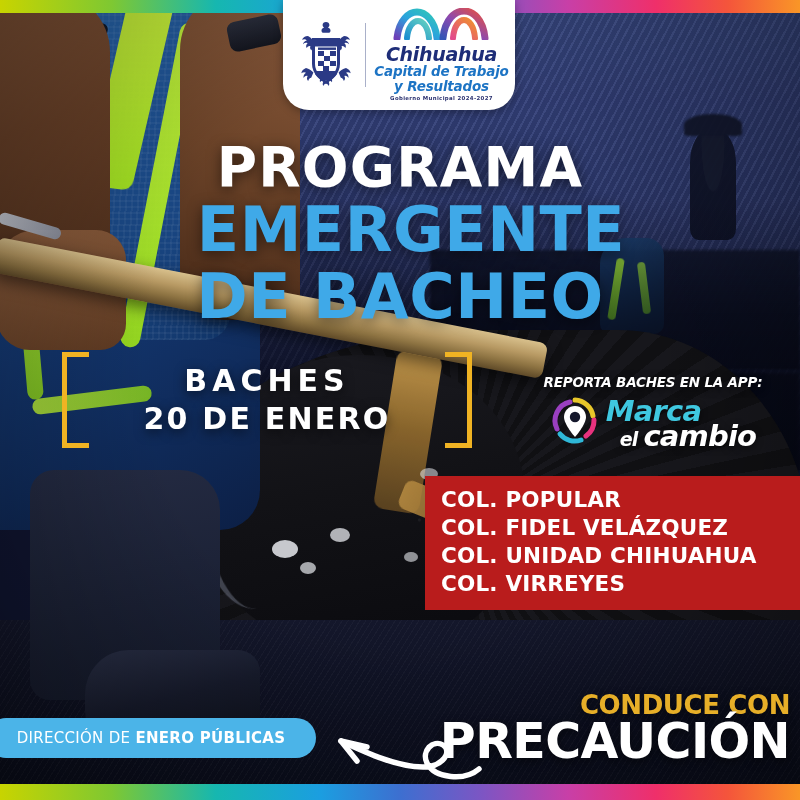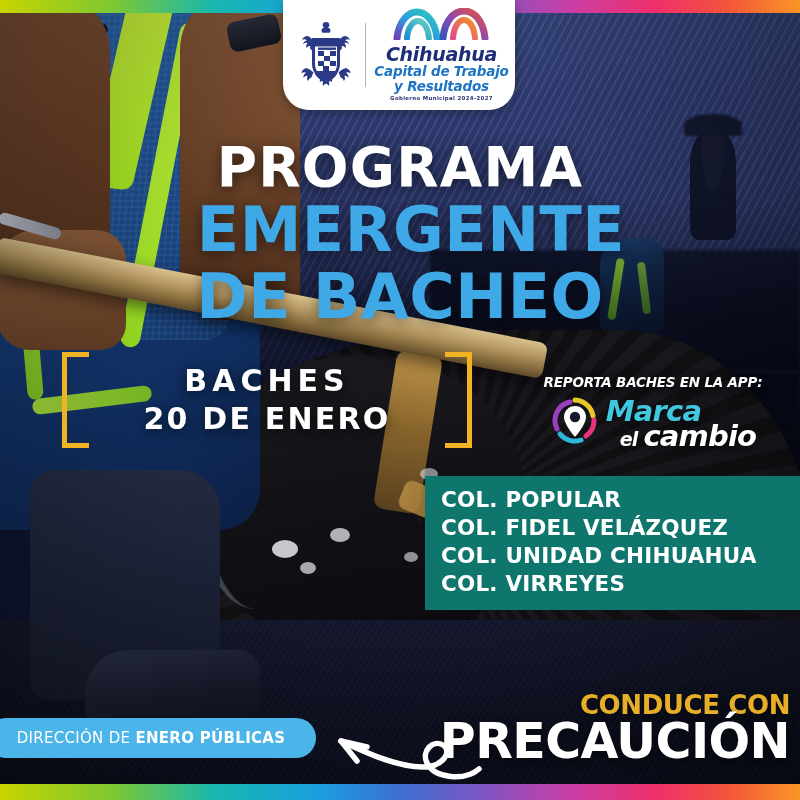--- a/index.html
+++ b/index.html
@@ -291,21 +291,21 @@
   .mw2{
     font-family:"DejaVu Sans", sans-serif;font-weight:700;font-style:italic;
     font-size:29px;color:#ffffff;letter-spacing:-.8px;margin-left:14px;
     text-shadow:0 2px 7px rgba(0,0,0,.55);
   }
   .mw2 .small{font-size:19px;}
 
   
   .colonias{
     position:absolute;left:425px;top:476px;right:0;padding:10px 0 12px 16px;z-index:30;
-    background:#0f766e;
+    background:#b91c1c;
   }
   .col-item{
     font-family:"DejaVu Sans", sans-serif;font-weight:700;font-size:21.5px;
     color:#ffffff;letter-spacing:.2px;line-height:1.30;white-space:nowrap;
   }
 
   
   .dep-badge{
     position:absolute;left:-14px;top:718px;width:330px;height:40px;z-index:35;
     background:#4bb4e8;border-radius:22px;

